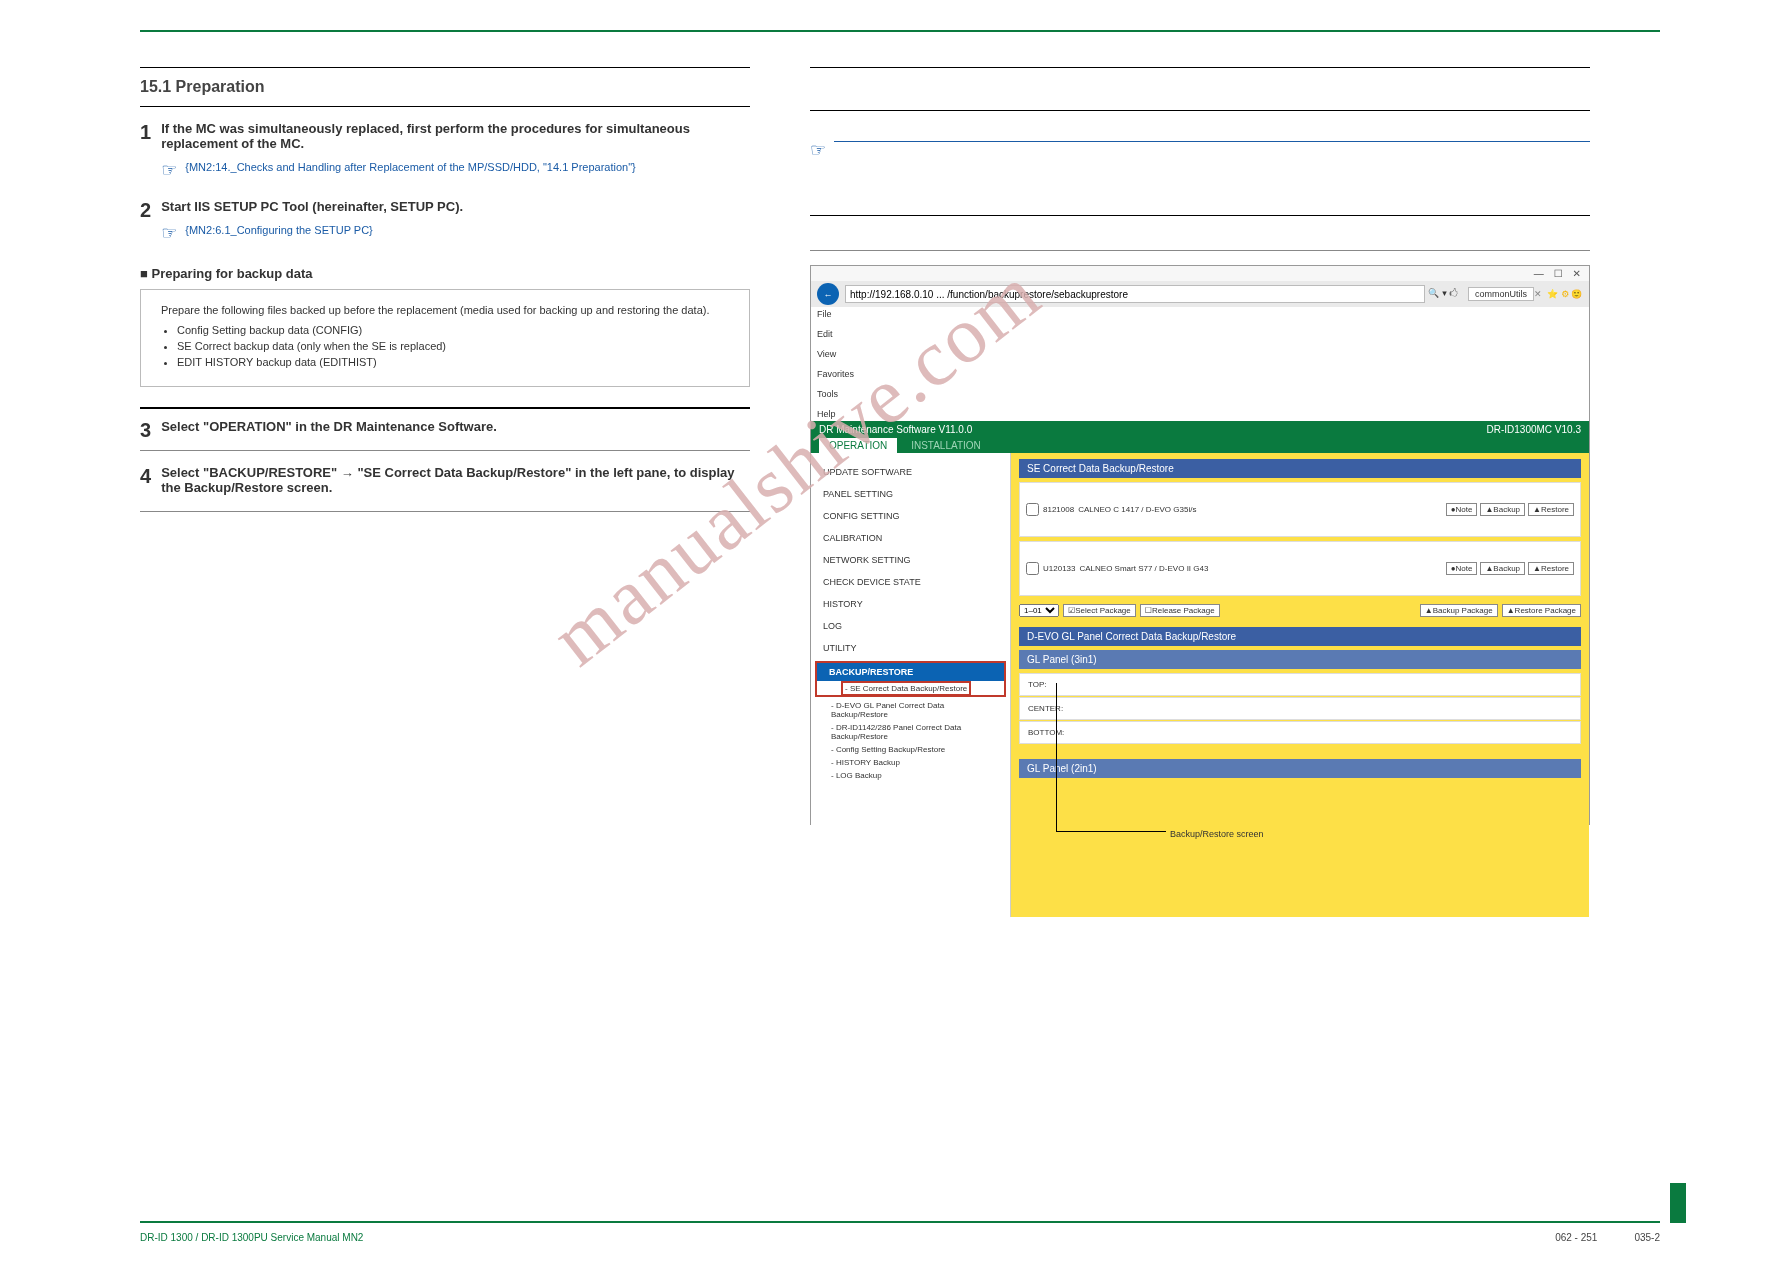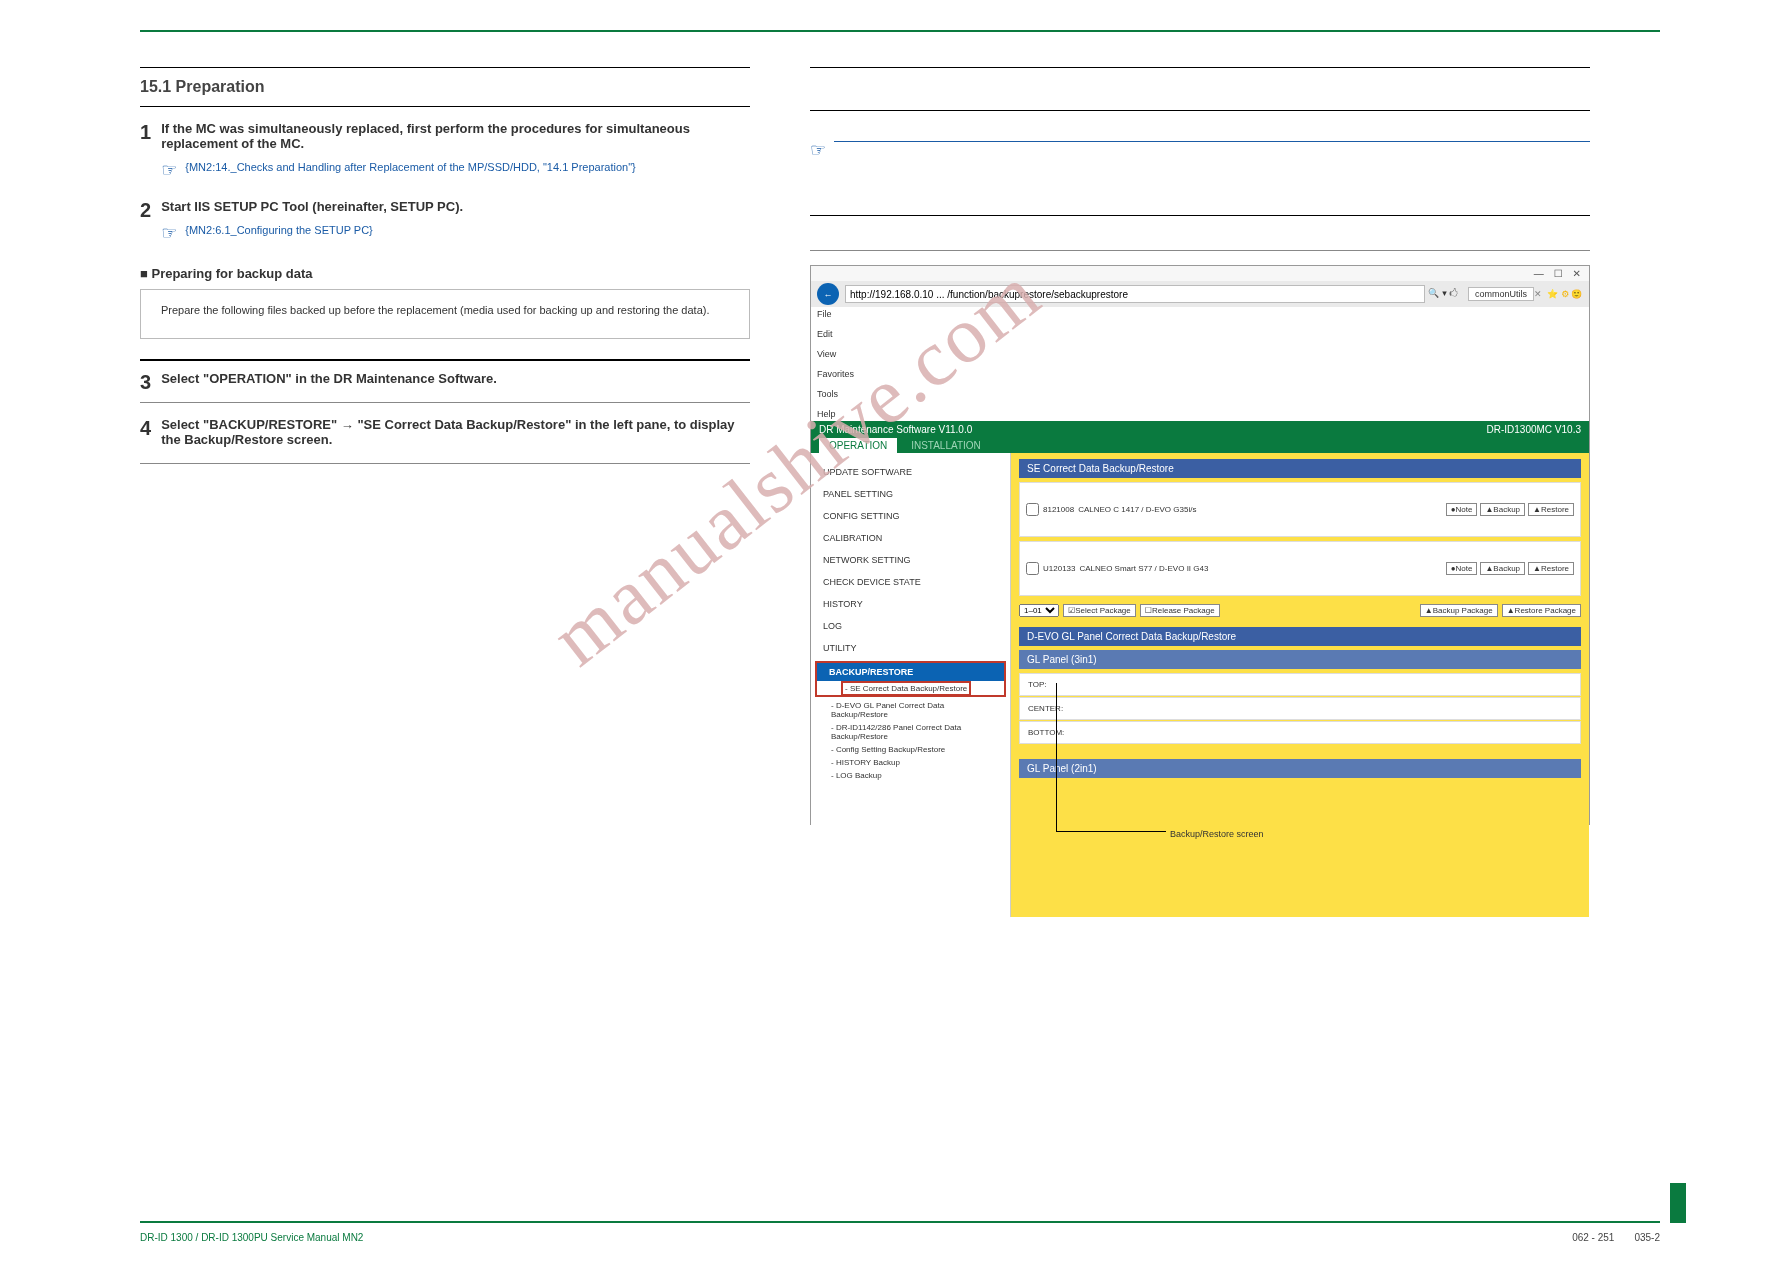--- a/index.html
+++ b/index.html
@@ -137,20 +137,25 @@
           <div class="ref">
             <span class="hand-icon">☞</span>
             <span style="color:#1a5ba6;">{MN2:6.1_Configuring the SETUP PC}</span>
           </div>
         </div>
       </div>
 
       <div class="block-title">■ Preparing for backup data</div>
       <div class="well">
         <div style="margin-bottom:8px;">Prepare the following files backed up before the replacement (media used for backing up and restoring the data).</div>
+        <ul>
+          <li>Config Setting backup data (CONFIG)</li>
+          <li>SE Correct backup data (only when the SE is replaced)</li>
+          <li>EDIT HISTORY backup data (EDITHIST)</li>
+        </ul>
       </div>
 
       <div class="rule-heavy"></div>
       <div style="display:flex; gap:10px; align-items:flex-start;">
         <div class="num">3</div>
         <div class="step" style="flex:1">Select "OPERATION" in the DR Maintenance Software.</div>
       </div>
       <div class="rule-thin"></div>
 
       <div style="display:flex; gap:10px; align-items:flex-start;">
@@ -285,15 +290,15 @@
   </div>
 </div>
 
 <div class="watermark">manualshive.com</div>
 
 <div class="footer-bar"></div>
 <div class="footer-txt">
   <span style="color:#0a7a3f;">DR-ID 1300 / DR-ID 1300PU Service Manual  MN2</span>
   <span style="flex:1"></span>
   <span>062 - 251</span>
-  <span style="margin-left:20px;text-align:center;">035-2</span>
+  <span style="margin-left:37px;text-align:center;">035-2</span>
 </div>
 <div class="side-tab"></div>
 
 </body></html>

